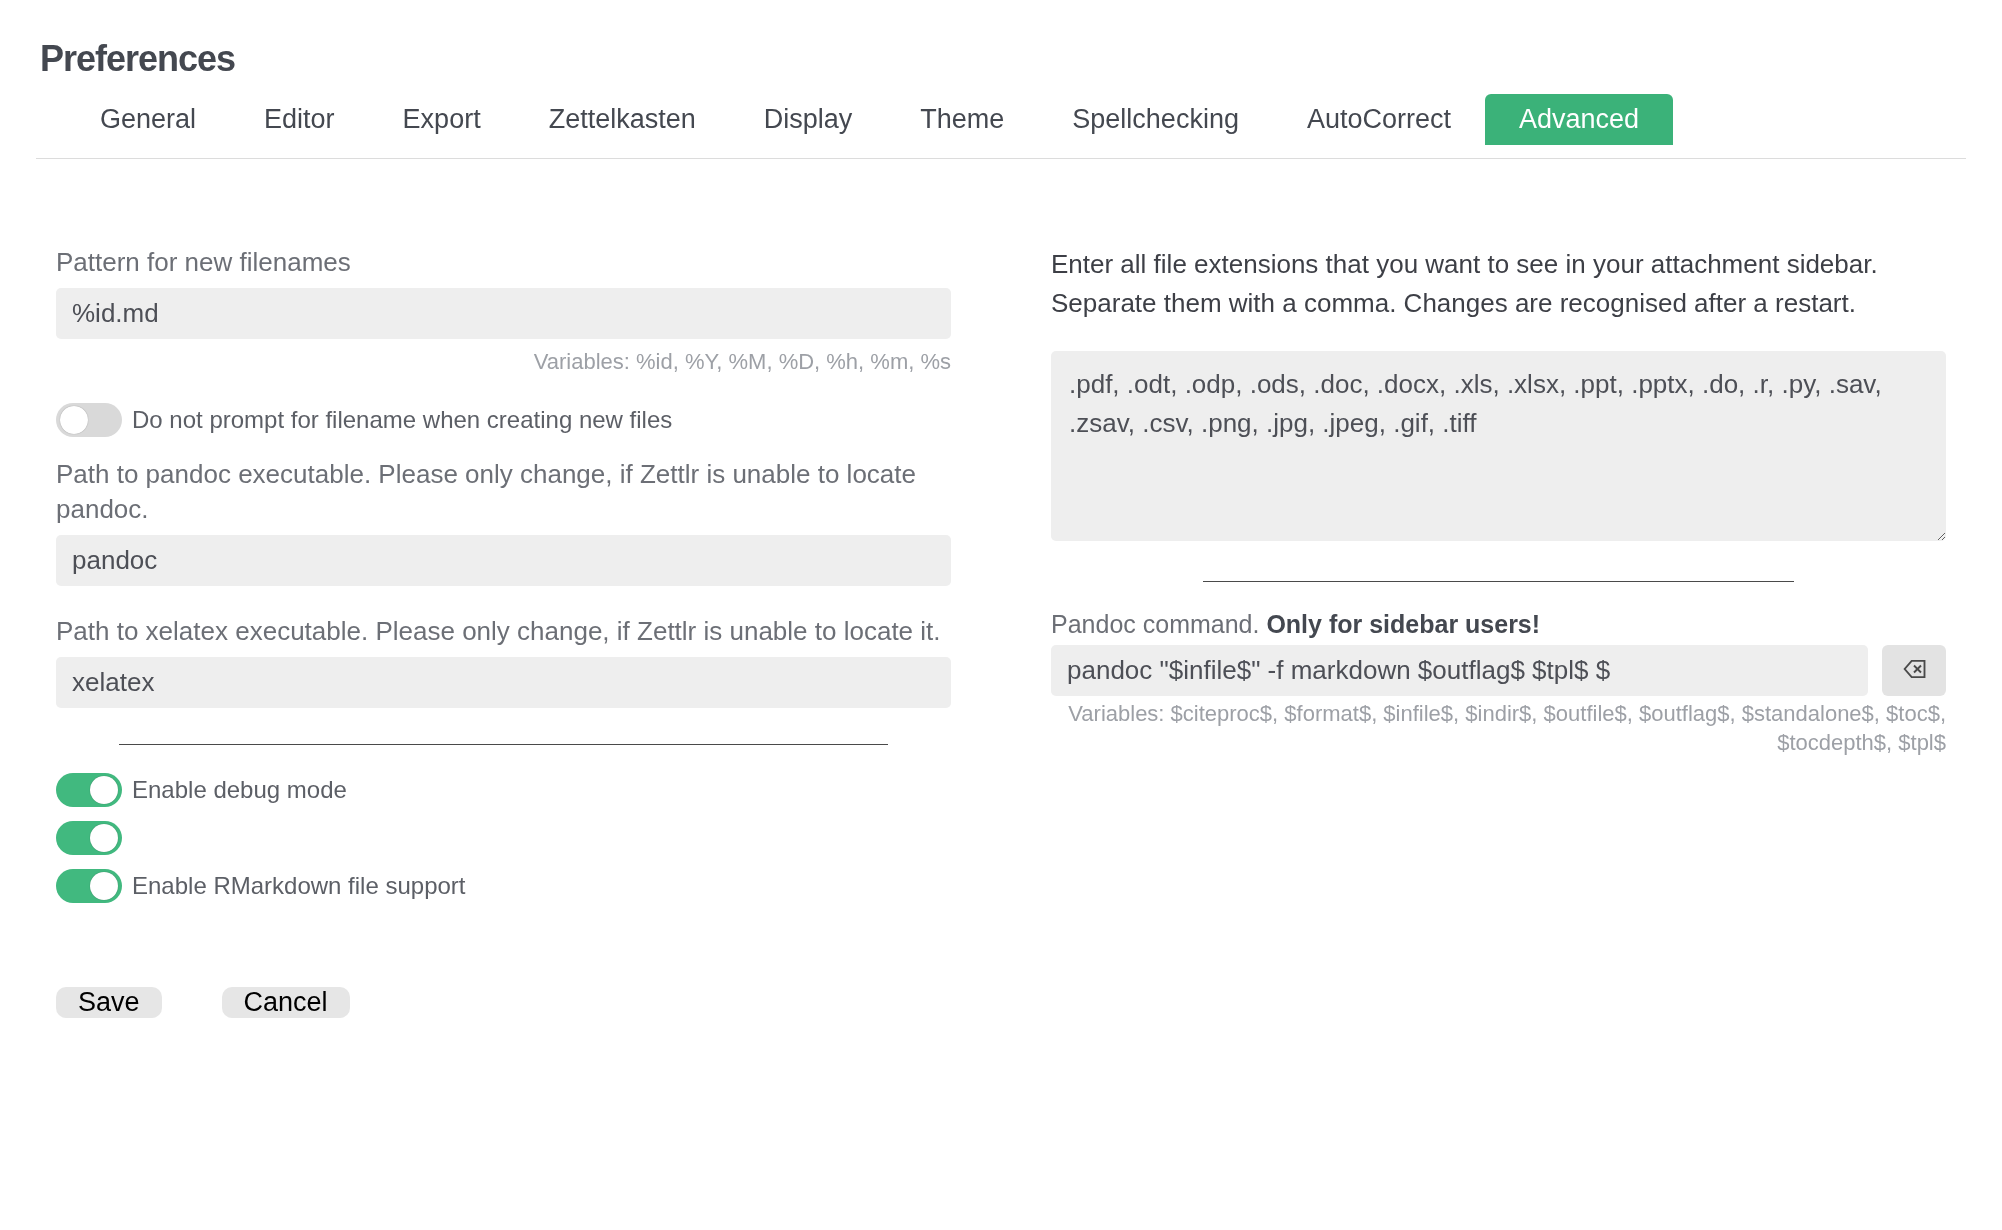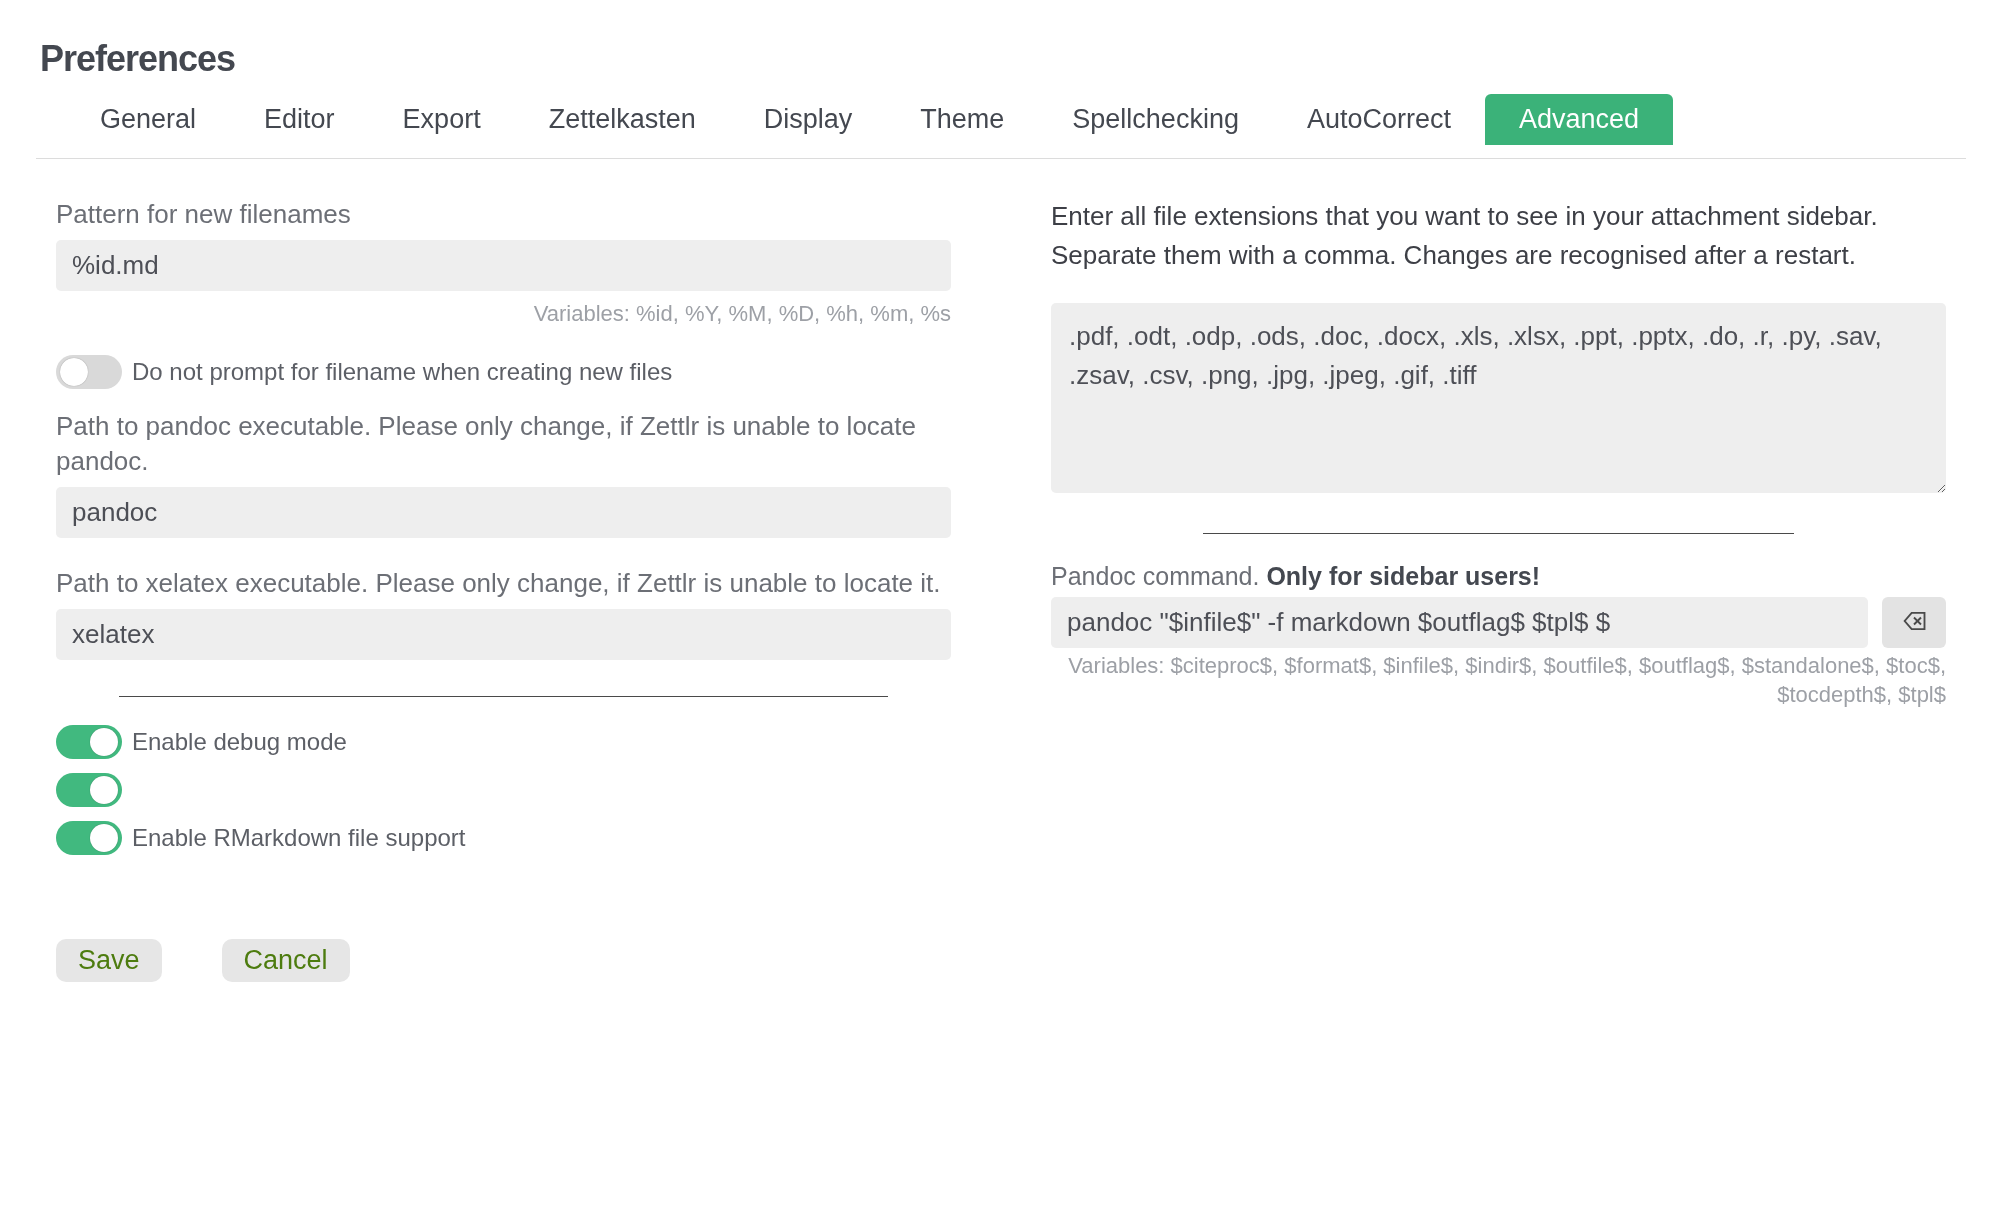--- a/index.html
+++ b/index.html
@@ -14,21 +14,21 @@
     --tab-active:#3bb279;
     --rule:#dcdcdc;
     --btn-bg:#e6e6e6;
   }
   html,body{margin:0;padding:0;background:var(--bg);font-family:"Helvetica Neue",Arial,sans-serif;color:var(--text);width:2002px;}
   .page{padding:30px 36px 60px 36px;box-sizing:border-box;}
   h1{font-size:36px;font-weight:700;margin:8px 0 14px 4px;color:#444850;letter-spacing:-1px;}
   .tabs{display:flex;align-items:stretch;border-bottom:1px solid var(--rule);padding:0 20px 13px 30px;gap:0;}
   .tab{font-size:27px;color:#444850;padding:10px 34px;cursor:pointer;user-select:none;}
   .tab.active{background:var(--tab-active);color:#fff;border-radius:6px 6px 0 0;}
-  .cols{display:flex;gap:100px;margin-top:38px;padding:0 20px;}
+  .cols{display:flex;gap:100px;margin-top:86px;padding:0 20px;}
   .col{flex:1;min-width:0;}
   .label{font-size:26px;color:#6c6f76;margin:0 0 8px 0;line-height:1.35;}
   .hint{font-size:22px;color:var(--light-muted);margin:10px 0 26px 0;text-align:right;}
   .hint.tight{margin-top:4px;line-height:1.3;}
   .desc{font-size:26px;color:var(--text);line-height:1.5;margin:0 0 28px 0;}
   input.text, textarea.text{
     width:100%;box-sizing:border-box;
     background:var(--field);border:none;border-radius:5px;
     font-size:26px;color:var(--field-text);
     padding:10px 16px;font-family:Liberation Sans, sans-serif;
@@ -48,21 +48,21 @@
   .toggle-label{font-size:24px;color:#5c5f66;}
   
   .cmd-label{font-size:25px;color:#6c6f76;margin-bottom:6px;}
   .cmd-label b{color:#444850;font-weight:700;}
   .cmd-row{display:flex;gap:14px;align-items:stretch;}
   .cmd-row input{flex:1;}
   .reset-btn{width:64px;background:#e3e3e3;border:none;border-radius:6px;cursor:pointer;display:flex;align-items:center;justify-content:center;}
   .reset-btn svg{width:28px;height:28px;stroke:#4a4a4a;stroke-width:1.6;fill:none;}
   
   .footer{display:flex;gap:60px;margin-top:70px;padding:0 20px;}
-  .btn{background:var(--btn-bg);border:none;border-radius:10px;font-size:27px;color:#4d7c0f;padding:6px 22px;cursor:pointer;}
+  .btn{background:var(--btn-bg);border:none;border-radius:10px;font-size:27px;color:#000000;padding:0 22px;cursor:pointer;}
 </style>
 </head>
 <body>
 
 <div class="page">
 
   <h1>Preferences</h1>
 
   <div class="tabs" id="tabs">
       <div class="tab">General</div>

